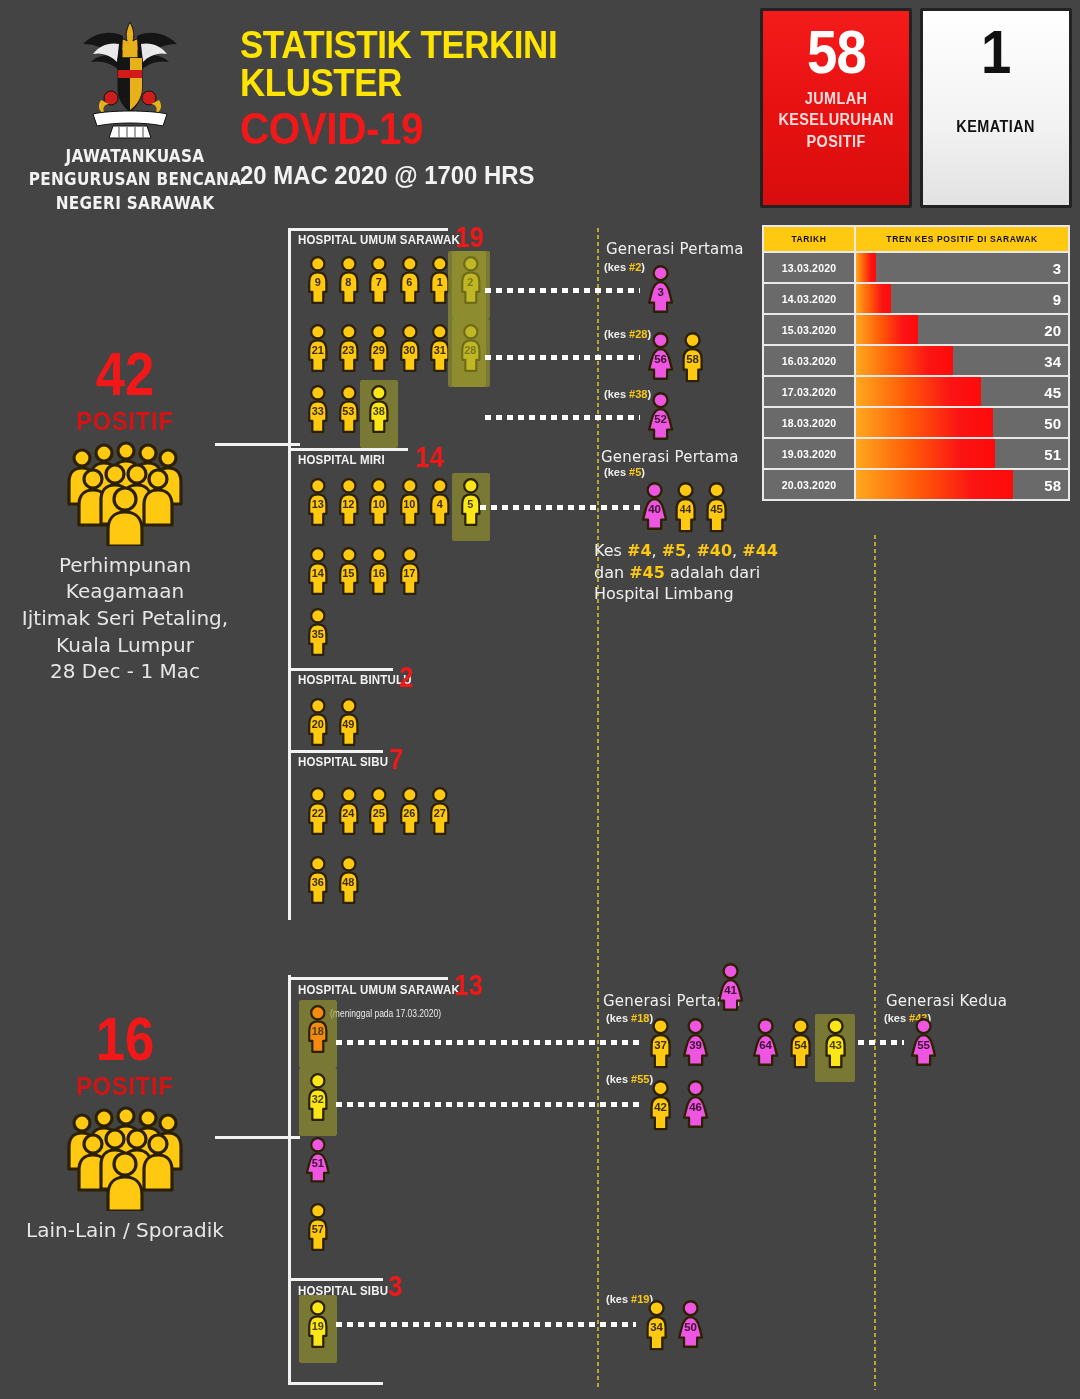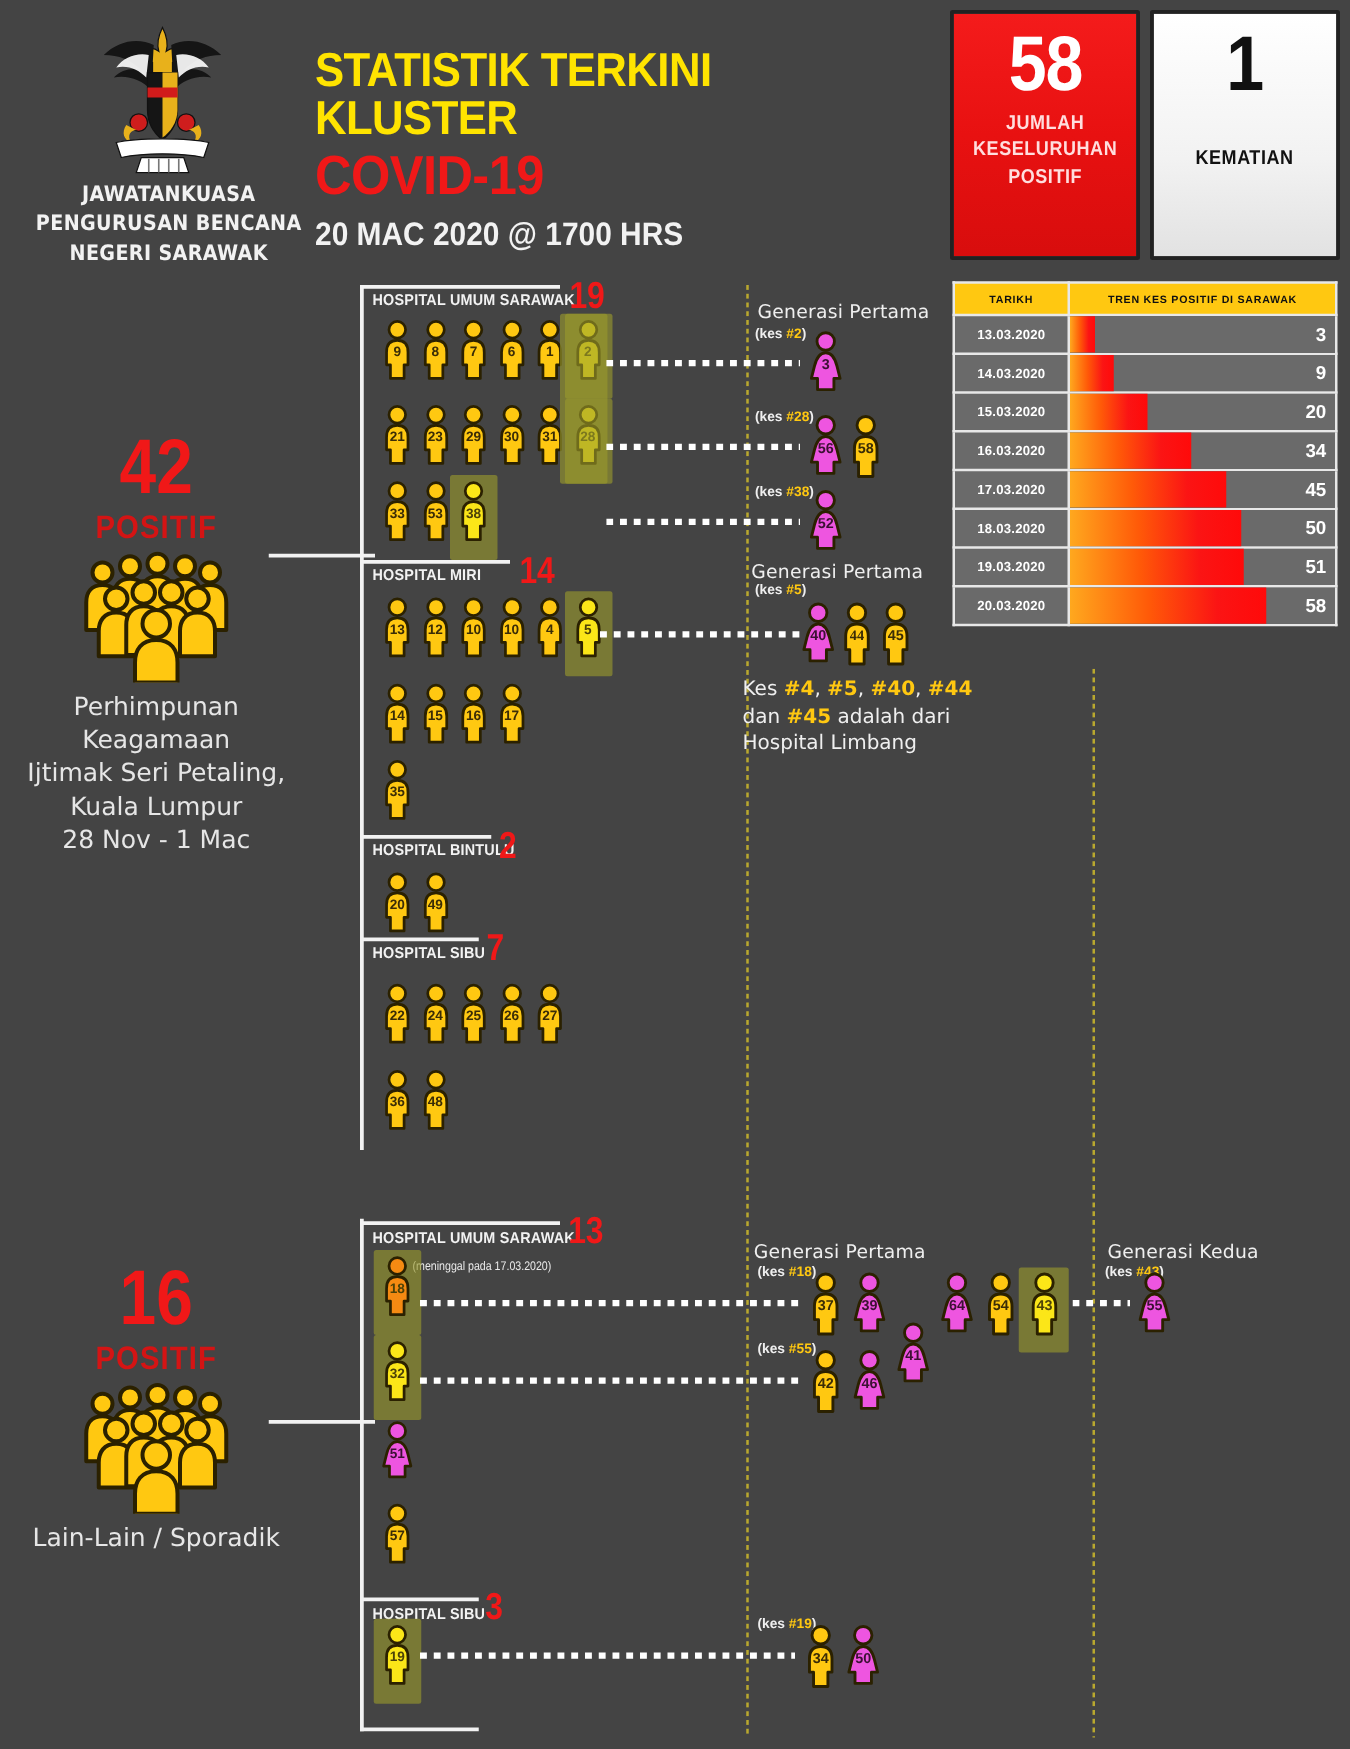--- a/index.html
+++ b/index.html
@@ -15,21 +15,21 @@
   
   #header { position:absolute; left:0; top:0; width:760px; height:215px; }
   #crest { position:absolute; left:75px; top:14px; width:110px; height:125px; }
   #crest svg { width:110px; height:125px; display:block; }
   #org-name { position:absolute; left:10px; top:145px; width:250px; text-align:center;
     font-family:"DejaVu Sans Condensed","Liberation Sans",sans-serif;
     font-weight:bold; font-size:17px; line-height:1.38; letter-spacing:0.3px;
     color:#f2f2f2; }
   #org-name div { white-space:nowrap; }
 
-  #title-block { position:absolute; left:252px; top:26px;margin-top:12px; }
+  #title-block { position:absolute; left:240px; top:26px; }
   .t1 { font-size:38px; font-weight:bold; color:#ffe400; letter-spacing:-0.5px;
         transform:scaleX(0.92); transform-origin:left center; line-height:1; }
   .t2 { font-size:44px; font-weight:bold; color:#f01818; letter-spacing:-0.5px;
         transform:scaleX(0.92); transform-origin:left center; line-height:1.05; margin-top:4px;}
   .t3 { font-size:26px; font-weight:bold; color:#f2f2f2; letter-spacing:0px;
         transform:scaleX(0.92); transform-origin:left center; line-height:1.2; margin-top:8px;}
 
   
   #kpi-wrap { position:absolute; left:760px; top:8px; width:312px; height:200px; display:flex; gap:8px; }
   .kpi { flex:1; border:3px solid #222; border-radius:2px; display:flex; flex-direction:column;
@@ -278,21 +278,21 @@
             <circle cx="65" cy="58" r="11"></circle>
             <path d="M65 71c-12 0-17 8-17 18v16h34V89c0-10-5-18-17-18z"></path>
           </g>
       </g>
     </svg>
   </div>
   <div class="cl-desc" style="white-space:pre-line;">Perhimpunan
 Keagamaan
 Ijtimak Seri Petaling,
 Kuala Lumpur
-28 Nov - 1 Mac</div>
+28 Dec - 1 Mac</div>
 </div>
 <div class="connector" style="left:215px; top:443px; width:85px;"></div>
 
 <div class="cluster-left" style="left:0px; top:1010px;">
   <div class="cl-num">16</div>
   <div class="cl-pos">POSITIF</div>
   <div class="cl-crowd">
     <svg viewBox="0 0 130 105">
       <g fill="#ffc811" stroke="#2b2100" stroke-width="3.2" stroke-linejoin="round">
         <g>
@@ -823,21 +823,21 @@
     </div>
     <div class="person female" style="left: 680px; top: 1018px; width: 31.16px; height: 49.2px;">
       <svg viewBox="0 0 38 60">
         <g fill="#ee55e0" stroke="#2b2100" stroke-width="2.8" stroke-linejoin="round">
           <circle cx="19" cy="10" r="8.5"></circle>
           <path d="M19 21c-6 0-9 5-11 13l-3 12h6v11h16V46h6l-3-12c-2-8-5-13-11-13z"></path>
         </g>
       </svg>
                     <div class="p-num" style="font-size:11.479999999999999px;top:20.5px;">39</div>
     </div>
-    <div class="person female" style="left: 715px; top: 1058px; width: 31.16px; height: 49.2px;">
+    <div class="person female" style="left: 715px; top: 963px; width: 31.16px; height: 49.2px;">
       <svg viewBox="0 0 38 60">
         <g fill="#ee55e0" stroke="#2b2100" stroke-width="2.8" stroke-linejoin="round">
           <circle cx="19" cy="10" r="8.5"></circle>
           <path d="M19 21c-6 0-9 5-11 13l-3 12h6v11h16V46h6l-3-12c-2-8-5-13-11-13z"></path>
         </g>
       </svg>
                     <div class="p-num" style="font-size:11.479999999999999px;top:20.5px;">41</div>
     </div>
     <div class="person female" style="left: 750px; top: 1018px; width: 31.16px; height: 49.2px;">
       <svg viewBox="0 0 38 60">

